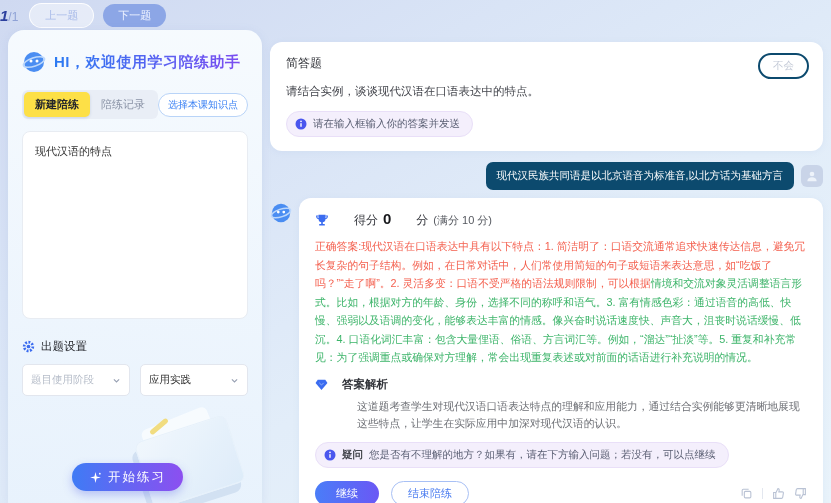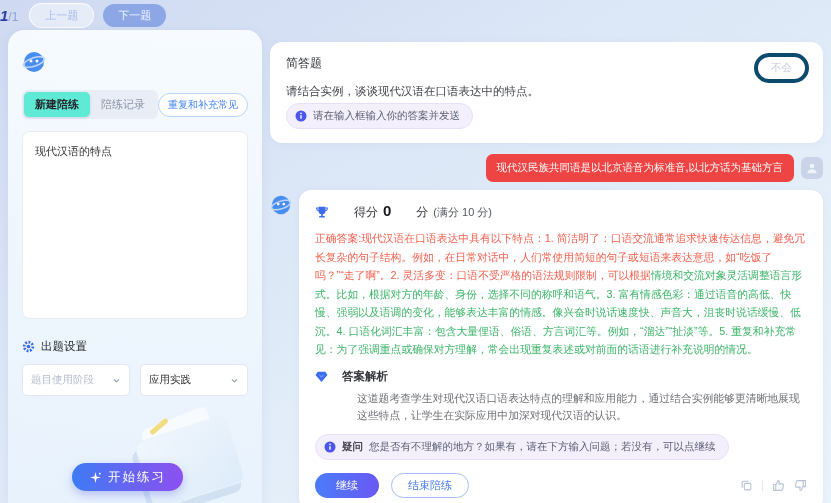--- a/index.html
+++ b/index.html
@@ -25,21 +25,21 @@
     border-radius:16px 16px 0 0; box-shadow:0 2px 10px rgba(120,150,200,.15);
     padding:16px 14px 0; overflow:hidden; }
   .sb-head { display:flex; align-items:center; gap:8px; margin-top:4px; }
   .logo { width:24px; height:24px; flex:0 0 auto; }
   .sb-title { font-size:15px; font-weight:700;
     background:linear-gradient(90deg,#2c7bf2,#7b4df0);
     -webkit-background-clip:text; background-clip:text; color:transparent; letter-spacing:.5px; }
   .sb-tabs-row { display:flex; align-items:center; margin-top:16px; }
   .tab-group { display:flex; background:#e9eef6; border-radius:6px; padding:2px; }
   .tab { font-size:11px; padding:5px 11px; border-radius:5px; color:#8a93a6; cursor:pointer; white-space:nowrap; }
-  .tab.active { background:#5eead4; color:#23252b; font-weight:700; box-shadow:0 1px 3px rgba(60,90,150,.18); }
+  .tab.active { background:#fde047; color:#23252b; font-weight:700; box-shadow:0 1px 3px rgba(60,90,150,.18); }
   .kp-btn { margin-left:auto; font-size:10px; color:#3c82f4; background:#fff;
     border:1px solid #b9d4f8; border-radius:999px; padding:4px 9px; cursor:pointer; white-space:nowrap; }
   .topic-box { margin-top:12px; width:100%; height:188px; background:#fff;
     border:1px solid #e8ecf2; border-radius:8px; padding:11px 12px; font-size:11px; color:#333;
     resize:none; outline:none; font-family:inherit; line-height:1.5; }
   .settings-head { display:flex; align-items:center; gap:6px; margin-top:16px; }
   .settings-title { font-size:11.5px; font-weight:400; color:#23252b; }
   .selects { display:flex; gap:10px; margin-top:10px; }
   .select { flex:1; height:26px; background:#fff; border:1px solid #e2e6ee; border-radius:5px;
     display:flex; align-items:center; padding:15px 8px; font-size:10.5px; cursor:pointer; }
@@ -59,30 +59,30 @@
     background:linear-gradient(90deg,#3f7bf5,#8c4ff0); color:#fff; font-size:12.5px; letter-spacing:2px;
     box-shadow:0 4px 10px rgba(90,100,230,.35); }
 
   
   .main { position:absolute; left:270px; top:30px; right:8px; bottom:0;
     display:flex; flex-direction:column; padding-top:12px; }
   .card { background:#fff; border-radius:12px; }
 
   .q-card { padding:13px 16px 14px; position:relative; box-shadow:0 1px 6px rgba(130,160,210,.10); }
   .q-type { font-size:12px; color:#33353b; }
-  .skip-btn { position:absolute; top:11px; right:14px; background:#fff; border:4px solid #0c4a6e;
+  .skip-btn { position:absolute; top:11px; right:14px; background:#fff; border:2px solid #0c4a6e;
     color:#c3c9d6; font-size:10.5px; border-radius:999px; padding:4px 13px; cursor:pointer; }
   .q-text { font-size:11.5px; color:#44464d; margin-top:12px; }
-  .hint-pill { display:inline-flex; align-items:center; gap:6px; margin-top:4px;
+  .hint-pill { display:inline-flex; align-items:center; gap:6px; margin-top:12px;
     background:#f4effc; border:1px solid #e9dff8; border-radius:999px; padding:5px 12px 5px 8px;
     font-size:10.5px; color:#5a5f73; }
   .info-ic { width:12px; height:12px; flex:0 0 auto; }
 
   .user-row { display:flex; justify-content:flex-end; align-items:center; gap:7px; margin-top:11px; }
-  .user-bubble { background:#ef4444; color:#fff; font-size:10.5px; padding:7px 11px;
+  .user-bubble { background:#0c4a6e; color:#fff; font-size:10.5px; padding:7px 11px;
     border-radius:7px; max-width:560px; }
   .user-avatar { width:22px; height:22px; border-radius:6px; background:#c9d4e8;
     display:flex; align-items:center; justify-content:center; flex:0 0 auto; }
 
   .ai-row { display:flex; align-items:flex-start; gap:7px; margin-top:8px; }
   .ai-avatar { width:22px; height:22px; flex:0 0 auto; margin-top:4px; }
   .ai-card { flex:1; padding:12px 16px 12px; box-shadow:0 1px 6px rgba(130,160,210,.10); }
   .score-row { display:flex; align-items:baseline; gap:5px; }
   .score-ic { width:14px; height:14px; align-self:center; }
   .score-label { font-size:12px; color:#33353b;margin-left:20px; }
@@ -121,28 +121,29 @@
 </div>
 
 <div class="sidebar">
   <div class="sb-head">
     <svg class="logo" viewBox="0 0 24 24">
       <circle cx="12" cy="12" r="10" fill="#4a8df2"></circle>
       <ellipse cx="12" cy="12" rx="11" ry="4.2" fill="none" stroke="#bcd7fb" stroke-width="1.6" transform="rotate(-18 12 12)"></ellipse>
       <circle cx="9" cy="11" r="1.5" fill="#fff"></circle>
         <circle cx="15" cy="11" r="1.5" fill="#fff"></circle>
     </svg>
+    <div class="sb-title">HI，欢迎使用学习陪练助手</div>
   </div>
 
   <div class="sb-tabs-row">
     <div class="tab-group">
       <div class="tab active">新建陪练</div>
       <div class="tab">陪练记录</div>
     </div>
-    <button class="kp-btn">重复和补充常见</button>
+    <button class="kp-btn">选择本课知识点</button>
   </div>
 
   <textarea class="topic-box" style="">现代汉语的特点</textarea>
 
   <div class="settings-head">
     <svg width="13" height="13" viewBox="0 0 24 24">
       <circle cx="12" cy="12" r="8" fill="none" stroke="#3b6cf0" stroke-width="5" stroke-dasharray="3.5 2.6"></circle>
       <circle cx="12" cy="12" r="3.4" fill="#3b6cf0"></circle>
     </svg>
     <span class="settings-title">出题设置</span>

